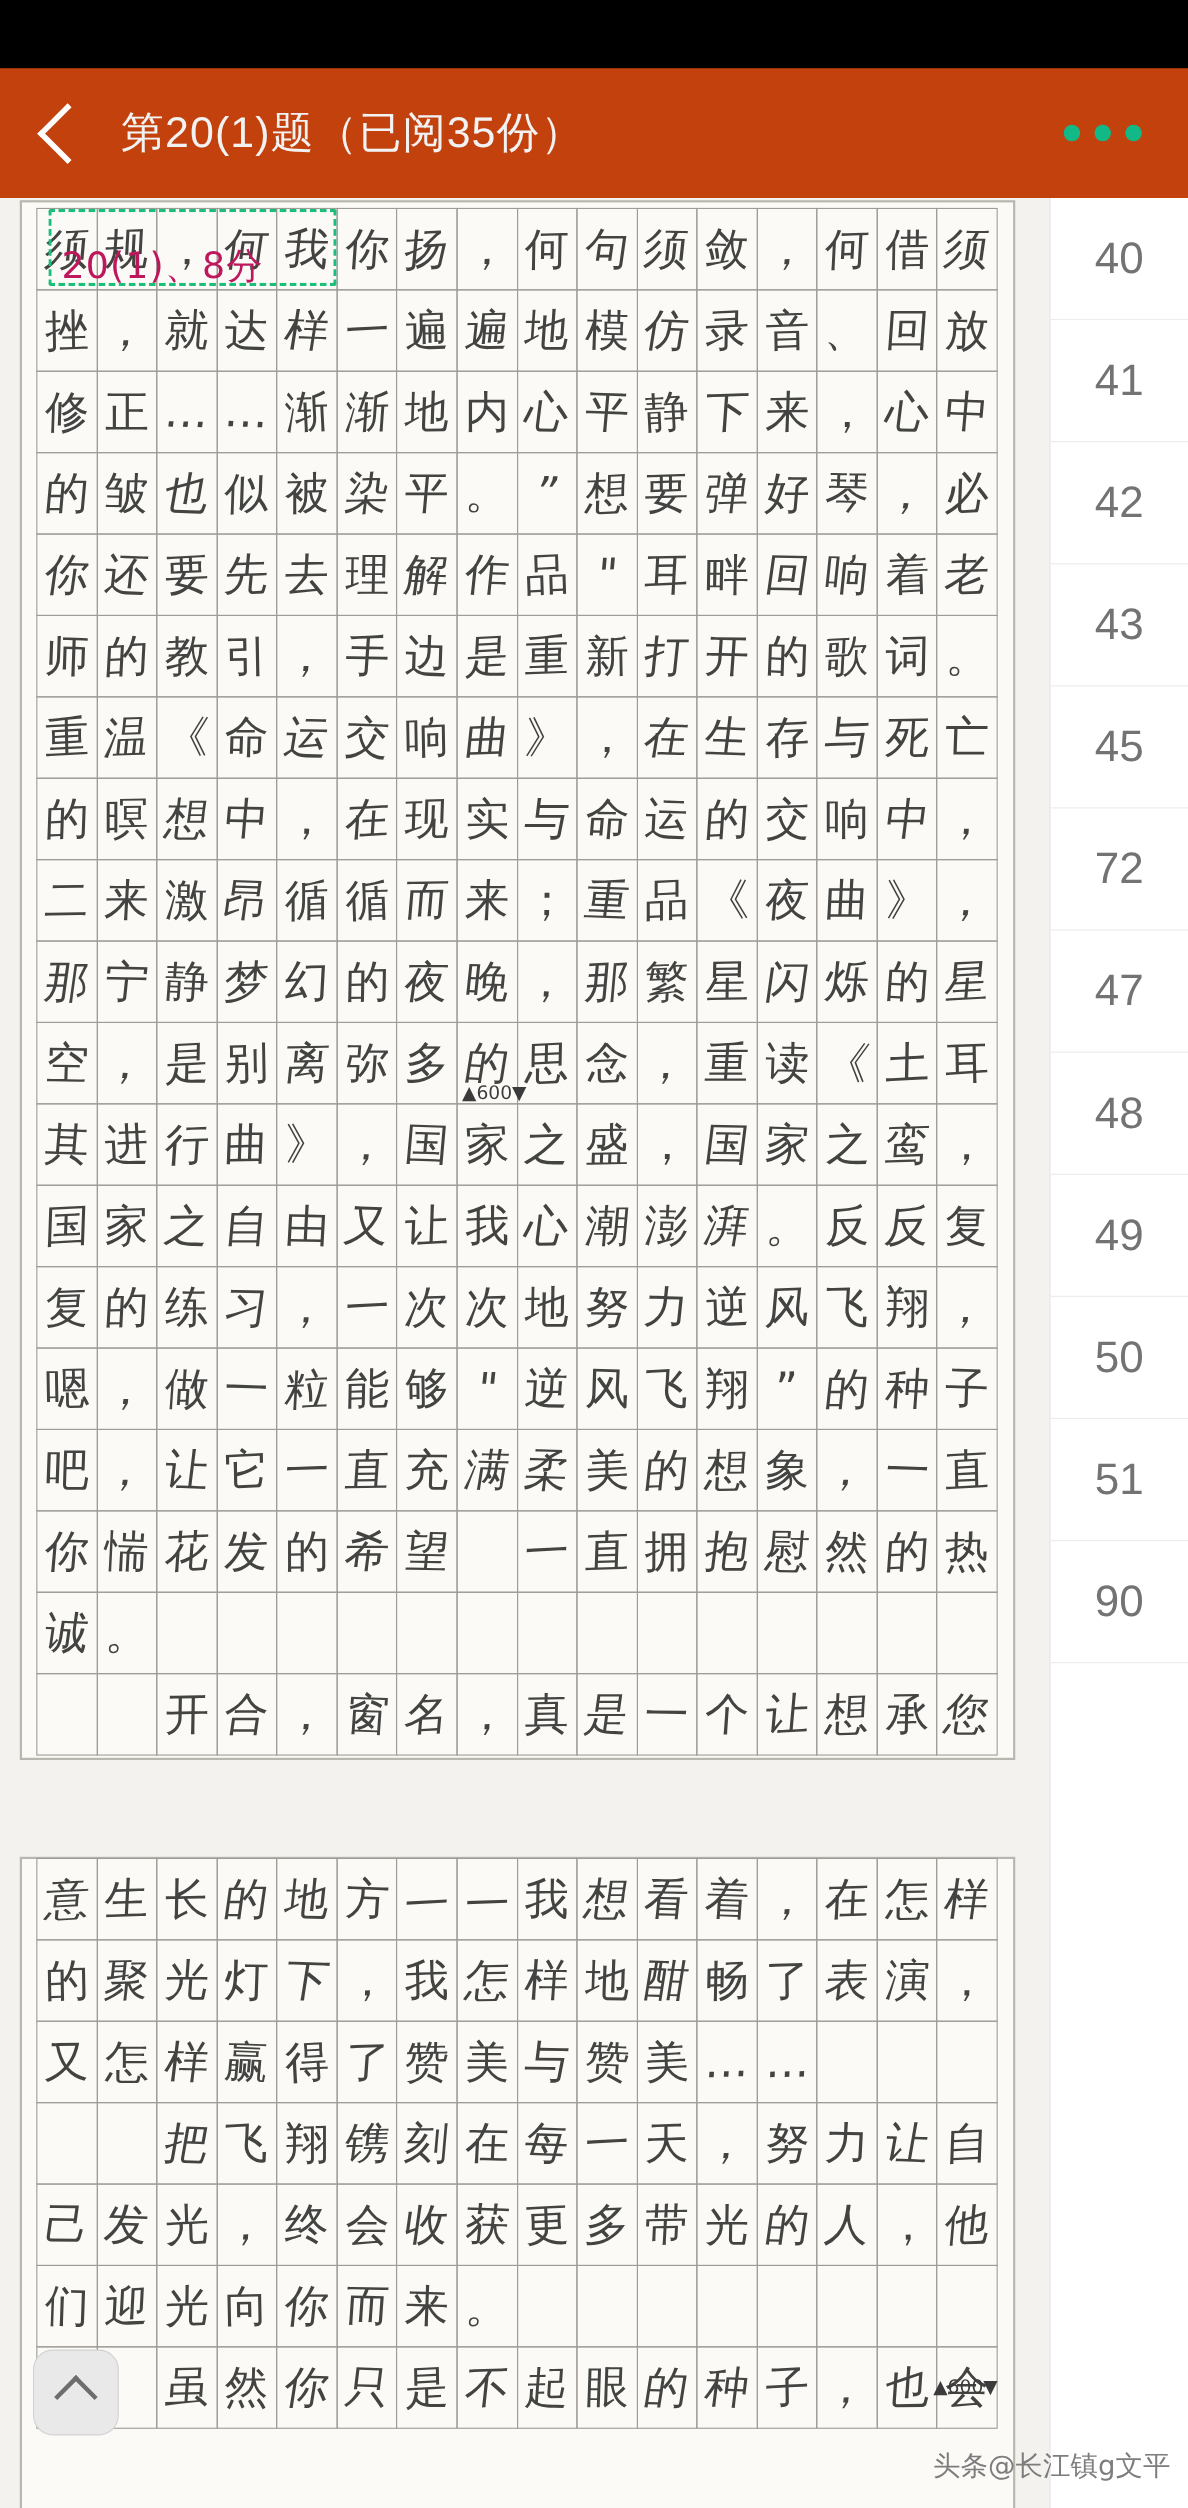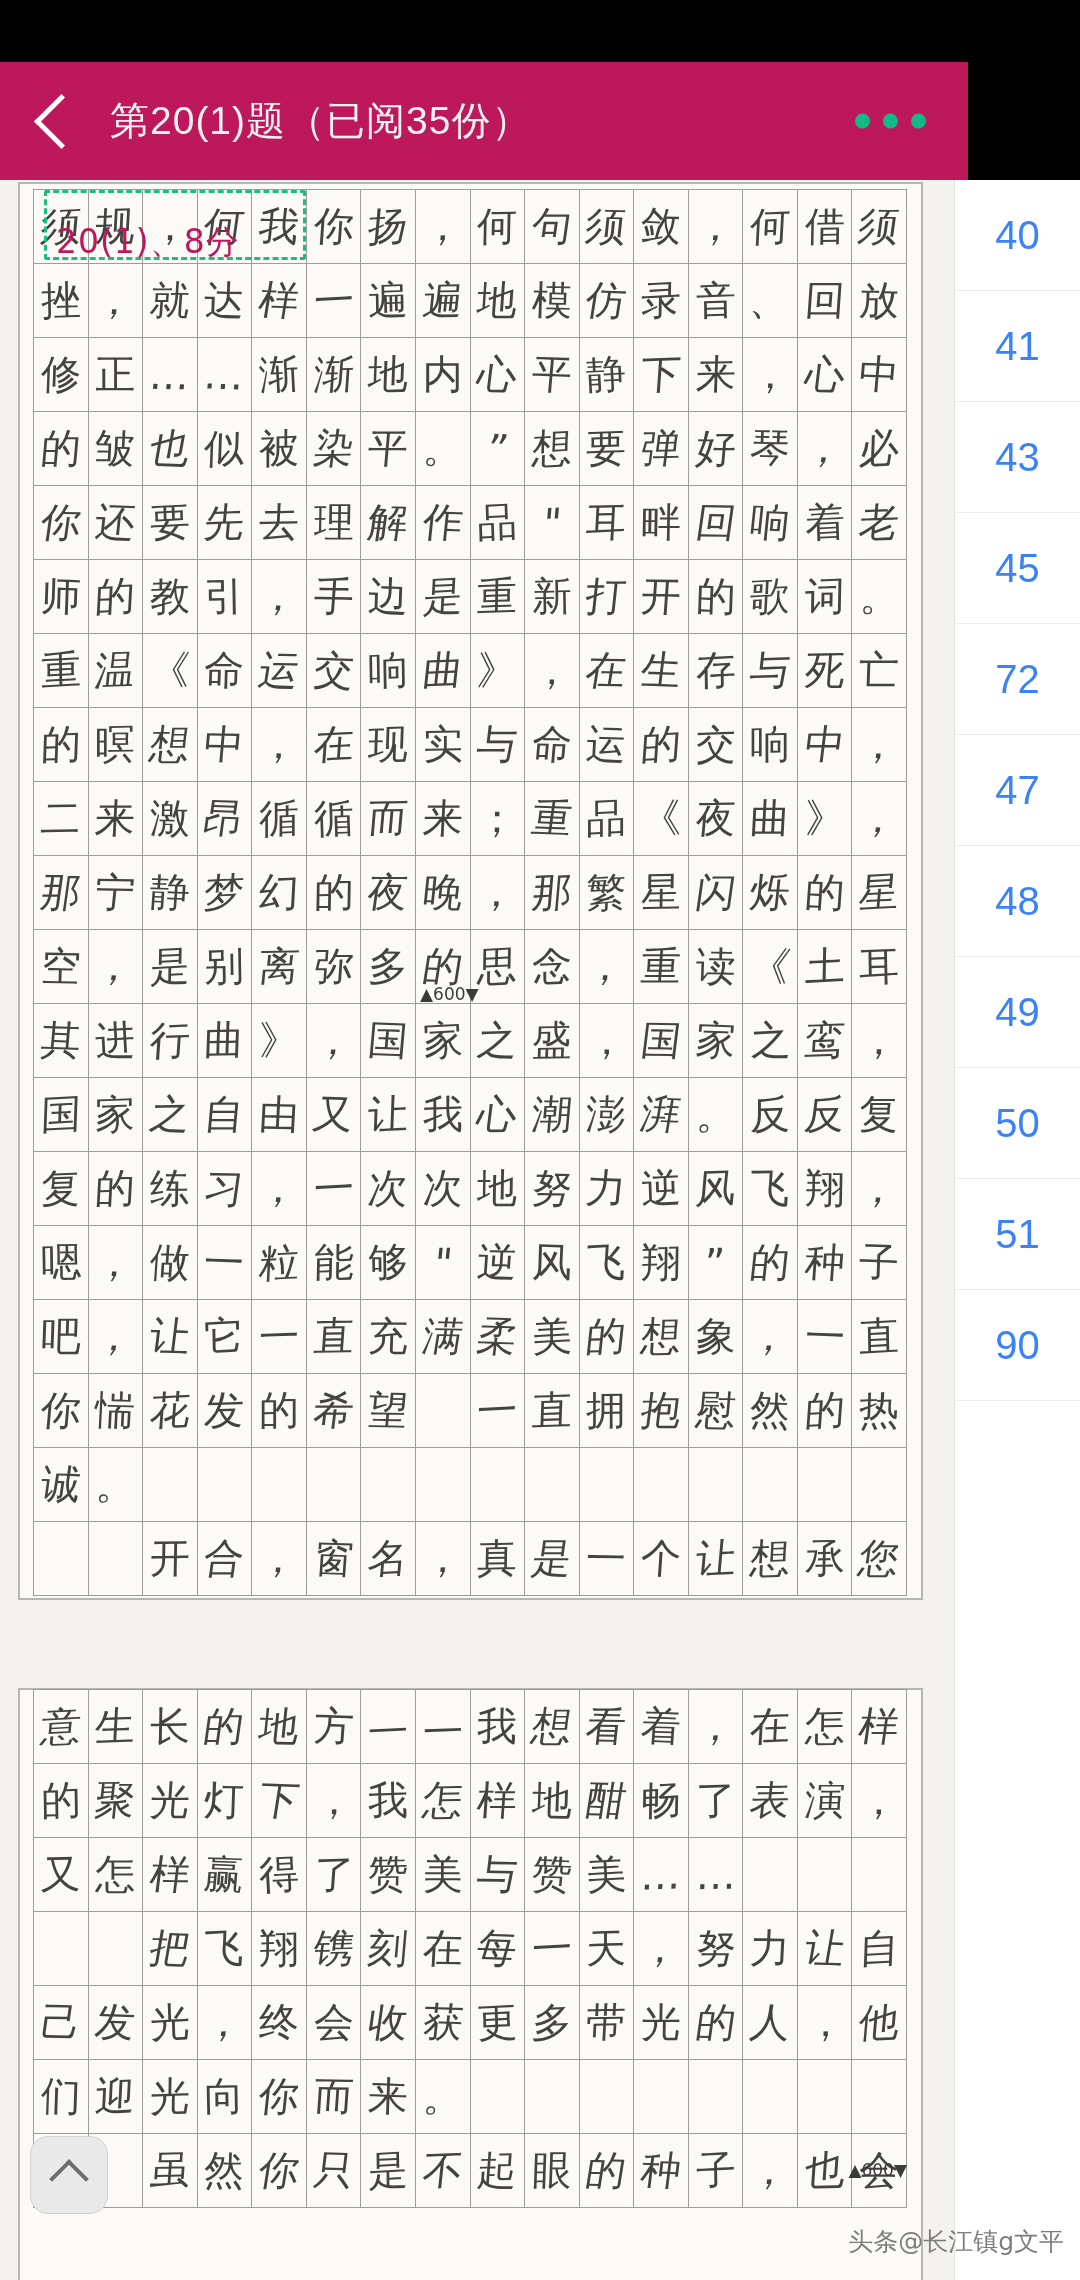--- a/index.html
+++ b/index.html
@@ -21,23 +21,23 @@
     top: 0; left: 0;
     width: 1080px;
     height: 62px;
     background: #000;
   }
 
   
   .header {
     position: absolute;
     top: 62px; left: 0;
-    width: 968px;
+    width: 1080px;
     height: 118px;
-    background: #be185d;
+    background: #c2410c;
     display: flex;
     align-items: center;
   }
   .back-btn {
     width: 110px;
     height: 118px;
     display: flex;
     align-items: center;
     justify-content: center;
   }
@@ -177,21 +177,21 @@
     height: 2100px;
     background: #ffffff;
     border-left: 1px solid #e2e2e2;
   }
   .rail-item {
     height: 111px;
     display: flex;
     align-items: center;
     justify-content: center;
     font-size: 40px;
-    color: #3b82f6;
+    color: #737373;
     border-bottom: 1px solid #ececec;
     box-sizing: border-box;
   }
 
   
   .fab {
     position: absolute;
     left: 30px;
     bottom: 66px;
     width: 76px;
@@ -1560,20 +1560,21 @@
     </div>
 
     <div class="fab">
       <div class="chev"></div>
     </div>
   </div>
 
   <div class="rail" id="page-rail">
       <div class="rail-item">40</div>
       <div class="rail-item">41</div>
+      <div class="rail-item">42</div>
       <div class="rail-item">43</div>
       <div class="rail-item">45</div>
       <div class="rail-item">72</div>
       <div class="rail-item">47</div>
       <div class="rail-item">48</div>
       <div class="rail-item">49</div>
       <div class="rail-item">50</div>
       <div class="rail-item">51</div>
       <div class="rail-item">90</div>
     </div>

